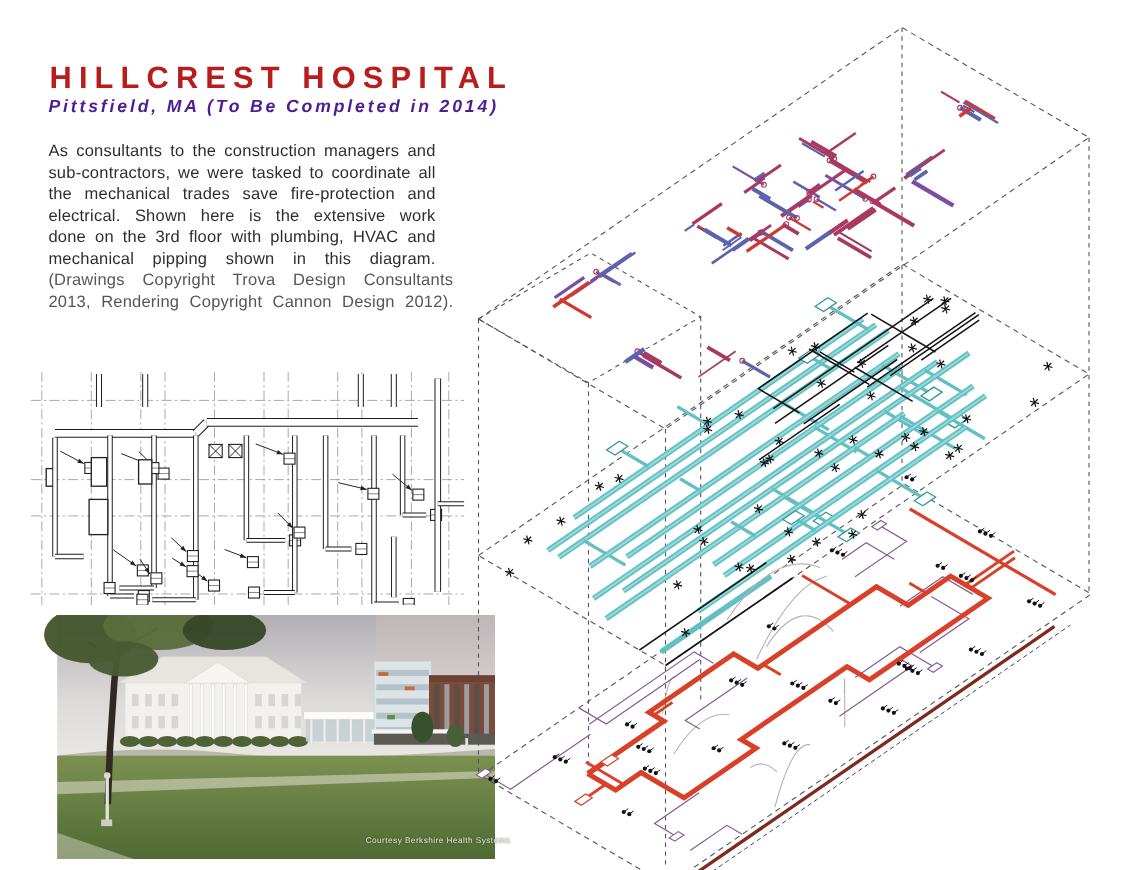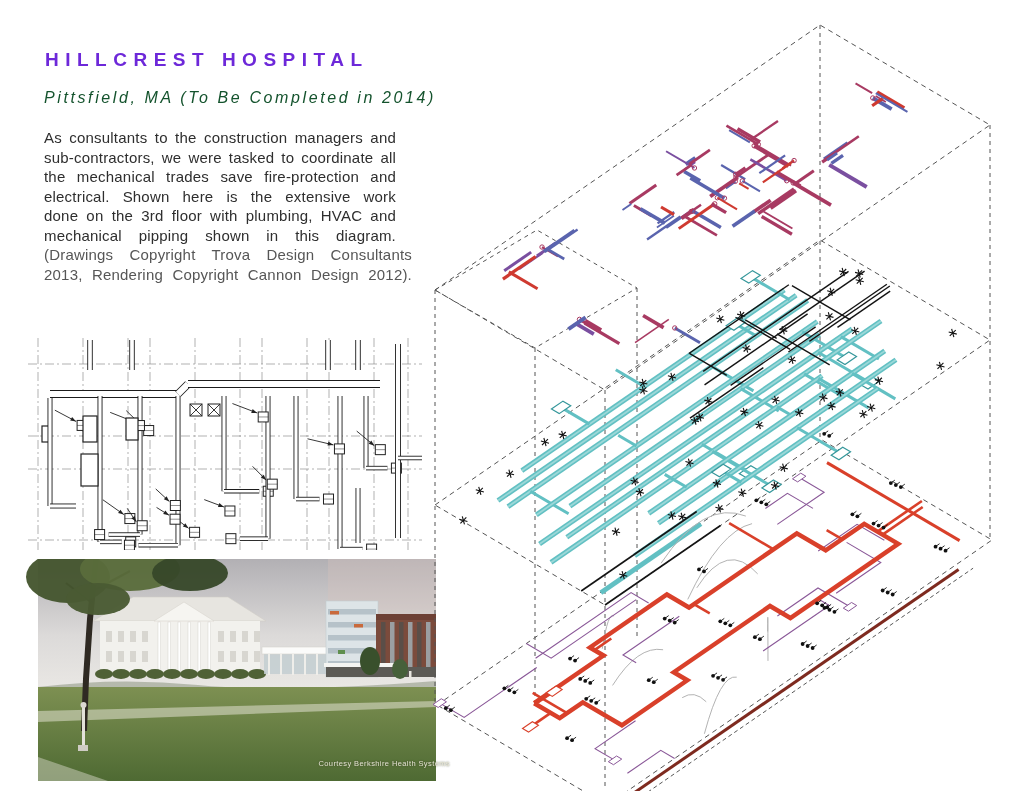--- a/index.html
+++ b/index.html
@@ -1,30 +1,30 @@
 <!DOCTYPE html>
 <html><head>
 <meta charset="utf-8">
 <style>
   html,body{margin:0;padding:0;background:#888;}
   .page{position:relative;width:1024px;height:791px;background:#ffffff;overflow:hidden;
         font-family:"Liberation Sans",sans-serif;margin:0 auto;}
-  .title{position:absolute;left:45px;top:36px;font-size:19px;font-weight:bold;
-         letter-spacing:6.5px;color:#6d28d9;white-space:nowrap;}
+  .title{position:absolute;left:45px;top:36px;font-size:28px;font-weight:bold;
+         letter-spacing:6.5px;color:#b91c1c;white-space:nowrap;}
   .subtitle{position:absolute;left:44px;top:76px;font-size:16px;font-style:italic;
-            letter-spacing:2.6px;color:#14532d;white-space:nowrap;font-weight:normal;}
+            letter-spacing:2.6px;color:#4c1d95;white-space:nowrap;font-weight:bold;}
   .desc{position:absolute;left:44px;top:128px;color:#2e2e2e;}
   .desc p{margin:0;font-size:15px;line-height:1.3;text-align:justify;text-align-last:justify;
           letter-spacing:0.2px;word-spacing:2.5px;}
   .desc .p1{width:422px;}
   .desc .p2{width:352px;}
   .credit{margin-top:5px;width:368px;font-size:11px;line-height:1.3;color:#565656;
           letter-spacing:0.2px;text-align:left;text-align-last:left;}
   .floorplan{position:absolute;left:28px;top:338px;width:394px;height:212px;}
-  .photo{position:absolute;left:14px;top:559px;width:446px;height:222px;overflow:hidden;}
+  .photo{position:absolute;left:28px;top:559px;width:446px;height:222px;overflow:hidden;}
   .photo-caption{position:absolute;right:10px;bottom:13px;font-size:7.5px;color:#ece9da;
                  letter-spacing:0.4px;text-shadow:0 0 2px rgba(55,65,35,0.95);opacity:0.95;}
   .axon{position:absolute;left:424px;top:6px;width:600px;height:785px;}
   svg{display:block;width:100%;height:100%;}
 </style>
 </head>
 <body>
 
 <div class="page">
 

